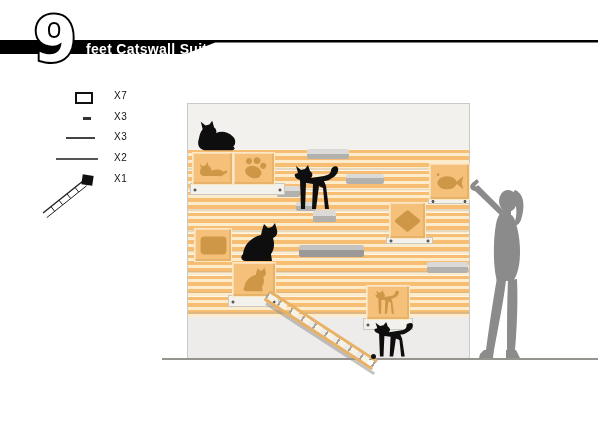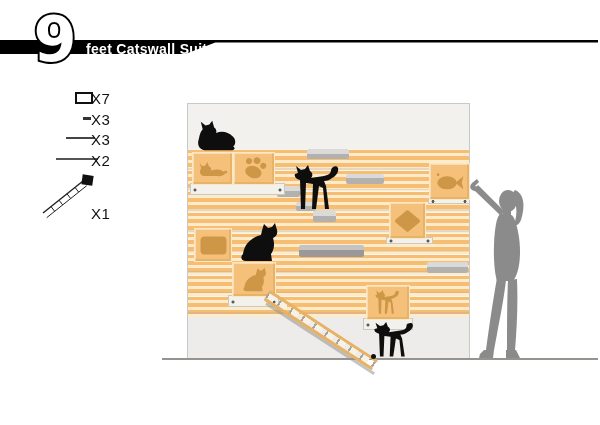--- a/index.html
+++ b/index.html
@@ -8,21 +8,21 @@
   .abs{position:absolute;}
 
   
   .banner{position:absolute;left:0;top:40px;width:598px;height:14px;background:#000;
           clip-path:polygon(0 0,100% 0,100% 18%,36% 18%,31% 100%,0 100%);}
   .banner-title{position:absolute;left:86px;top:41px;font-size:14px;font-weight:bold;
                 color:#fff;letter-spacing:.3px;white-space:nowrap;}
   .big-num{position:absolute;left:26px;top:4px;width:58px;height:68px;}
 
   
-  .legend-label{position:absolute;left:91px;font-size:15px;color:#111;letter-spacing:.5px;}
+  .legend-label{position:absolute;left:114px;font-size:10px;color:#111;letter-spacing:.5px;}
   .lg-box{position:absolute;left:75px;top:92px;width:14px;height:8px;background:#fff;border:2.5px solid #111;}
   .lg-dash{position:absolute;left:83px;top:117px;width:8px;height:2.5px;background:#333;}
   .lg-line-m{position:absolute;left:66px;top:137px;width:29px;height:2px;background:#444;}
   .lg-line-l{position:absolute;left:56px;top:158px;width:42px;height:1.5px;background:#555;}
 
   
   .wall{position:absolute;left:187px;top:103px;width:281px;height:255px;
         border:1px solid #c9c9c9;background:#fff;}
   .wall-top{position:absolute;left:0;top:0;width:100%;height:45px;background:#f2f1ee;
             border-bottom:1px solid #ddd9d2;}
@@ -83,21 +83,21 @@
 
     <svg class="abs" style="left:40px;top:168px;" width="58" height="52" viewBox="0 0 58 52">
       <line x1="3" y1="45" x2="43" y2="13" stroke="#222" stroke-width="1.5"></line>
       <line x1="6.7" y1="49.7" x2="46.7" y2="17.7" stroke="#222" stroke-width="1"></line>
       <line x1="11" y1="38.6" x2="14.7" y2="43.3" stroke="#222" stroke-width="1"></line>
       <line x1="19" y1="32.2" x2="22.7" y2="36.9" stroke="#222" stroke-width="1"></line>
       <line x1="27" y1="25.8" x2="30.7" y2="30.5" stroke="#222" stroke-width="1"></line>
       <line x1="35" y1="19.4" x2="38.7" y2="24.1" stroke="#222" stroke-width="1"></line>
       <rect x="42" y="7" width="11" height="10" fill="#111" transform="rotate(8 47 12)"></rect>
     </svg>
-    <span class="legend-label" style="top:173px;margin-top:32px;">X1</span>
+    <span class="legend-label" style="top:173px;">X1</span>
   </div>
 
   <div class="wall">
     <div class="wall-top"></div>
     <div class="wall-stripes"></div>
     <div class="wall-bottom"></div>
   </div>
   <div class="floor-line"></div>
 
   <div class="shelf" style="left:307px;top:149px;width:42px;height:10px;"></div>

